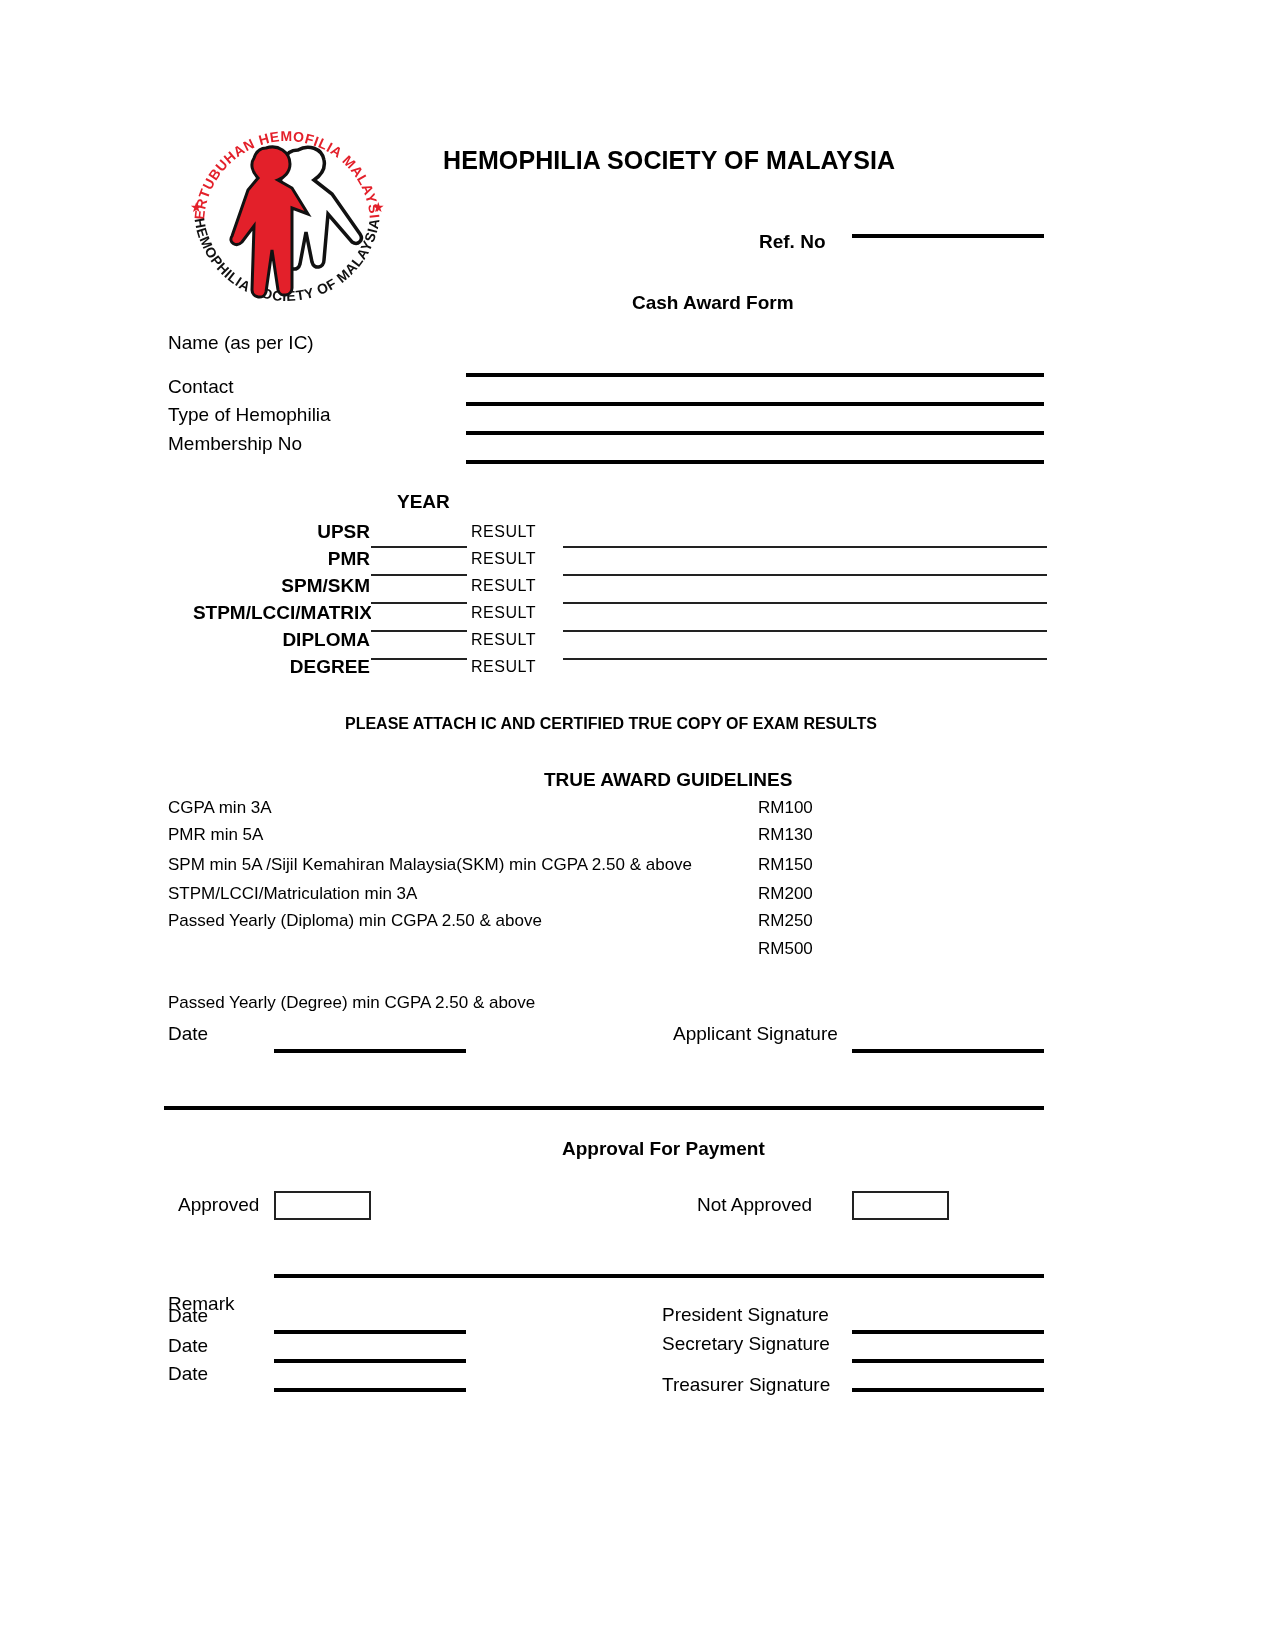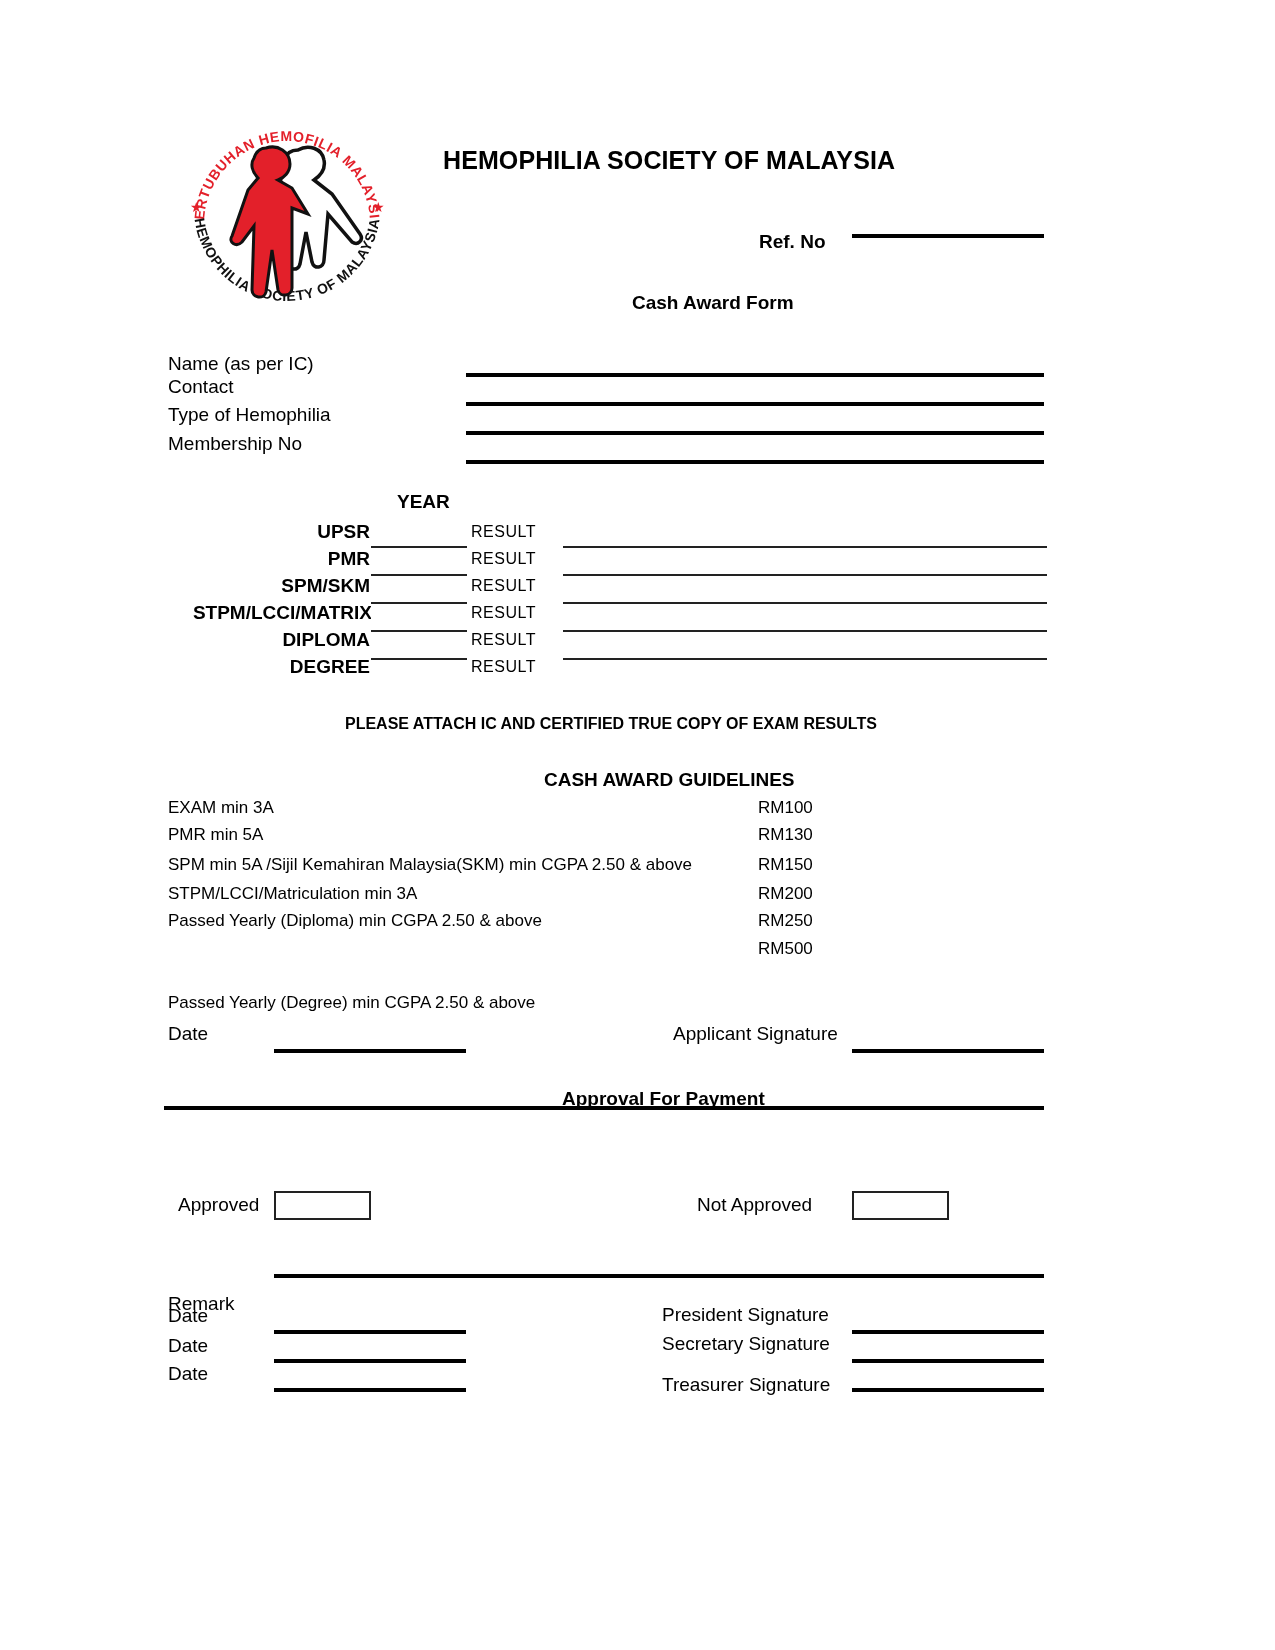--- a/index.html
+++ b/index.html
@@ -39,21 +39,21 @@
 
     <path d="M86 36 c12 -4 24 4 24 16 c0 8 -6 14 -12 16 l14 8 l16 26 l-16 -6 l0 80 c0 8 -12 10 -14 2 l-6 -40 l-6 42 c-2 8 -14 6 -14 -2 l2 -64 l-12 16 c-6 6 -14 0 -10 -6 l16 -46 l10 -12 c-6 -6 -8 -14 -4 -20 c2 -6 6 -10 12 -10 z" fill="#e3202a" stroke="#111" stroke-width="3"></path>
   </svg>
 </div>
 
 <div class="abs title">HEMOPHILIA SOCIETY OF MALAYSIA</div>
 <div class="abs lbl bold" style="left:759px; top:207px;margin-top:24px;">Ref. No</div>
 <div class="rule" style="left:852px; top:234px; width:192px;"></div>
 <div class="abs lbl bold" style="left:632px; top:292px;">Cash Award Form</div>
 
-<div class="abs lbl" style="left:168px; top:353px;">Name (as per IC)</div>
+<div class="abs lbl" style="left:168px; top:332px;">Name (as per IC)</div>
 <div class="abs lbl" style="left:168px; top:376px;">Contact</div>
 <div class="abs lbl" style="left:168px; top:404px;">Type of Hemophilia</div>
 <div class="abs lbl" style="left:168px; top:433px;">Membership No</div>
 <div class="rule" style="left:466px; top:373px; width:578px;"></div>
 <div class="rule" style="left:466px; top:402px; width:578px;"></div>
 <div class="rule" style="left:466px; top:431px; width:578px;"></div>
 <div class="rule" style="left:466px; top:460px; width:578px;"></div>
 
 <div class="abs lbl bold" style="left:397px; top:491px;">YEAR</div>
 
@@ -92,43 +92,43 @@
 <div class="box" style="left:563px; top:631px; width:484px; height:29px; border-color:transparent;"></div>
 <div class="box" style="left:563px; top:659px; width:484px; height:28px; border-color:transparent;"></div>
 <div class="grid-row" style="left:563px; top:546px; width:484px;"></div>
 <div class="grid-row" style="left:563px; top:574px; width:484px;"></div>
 <div class="grid-row" style="left:563px; top:602px; width:484px;"></div>
 <div class="grid-row" style="left:563px; top:630px; width:484px;"></div>
 <div class="grid-row" style="left:563px; top:658px; width:484px;"></div>
 
 <div class="abs bold" style="left:345px; top:715px; font-size:16px;">PLEASE ATTACH IC AND CERTIFIED TRUE COPY OF EXAM RESULTS</div>
 
-<div class="abs lbl bold" style="left:544px; top:769px;">CASH AWARD GUIDELINES</div>
+<div class="abs lbl bold" style="left:544px; top:769px;">TRUE AWARD GUIDELINES</div>
 
-<div class="abs guide" style="left:168px; top:798px;">EXAM min 3A</div>
+<div class="abs guide" style="left:168px; top:798px;">CGPA min 3A</div>
 <div class="abs guide" style="left:758px; top:798px;">RM100</div>
 <div class="abs guide" style="left:168px; top:825px;">PMR min 5A</div>
 <div class="abs guide" style="left:758px; top:825px;">RM130</div>
 <div class="abs guide" style="left:168px; top:855px;">SPM min 5A /Sijil Kemahiran Malaysia(SKM) min CGPA 2.50 &amp; above</div>
 <div class="abs guide" style="left:758px; top:855px;">RM150</div>
 <div class="abs guide" style="left:168px; top:884px;">STPM/LCCI/Matriculation min 3A</div>
 <div class="abs guide" style="left:758px; top:884px;">RM200</div>
 <div class="abs guide" style="left:168px; top:911px;">Passed Yearly (Diploma) min CGPA 2.50 &amp; above</div>
 <div class="abs guide" style="left:758px; top:911px;">RM250</div>
 <div class="abs guide" style="left:168px; top:993px;">Passed Yearly (Degree) min CGPA 2.50 &amp; above</div>
 <div class="abs guide" style="left:758px; top:939px;">RM500</div>
 
 <div class="abs lbl" style="left:168px; top:1023px;">Date</div>
 <div class="rule" style="left:274px; top:1049px; width:192px;"></div>
 <div class="abs lbl" style="left:673px; top:1023px;">Applicant Signature</div>
 <div class="rule" style="left:852px; top:1049px; width:192px;"></div>
 
 <div class="rule" style="left:164px; top:1106px; width:880px;"></div>
 
-<div class="abs lbl bold" style="left:562px; top:1088px;">Approval For Payment</div>
+<div class="abs lbl bold" style="left:562px; top:1138px;">Approval For Payment</div>
 
 <div class="abs lbl" style="left:178px; top:1194px;">Approved</div>
 <div class="box" style="left:274px; top:1191px; width:97px; height:29px;"></div>
 <div class="abs lbl" style="left:697px; top:1194px;">Not Approved</div>
 <div class="box" style="left:852px; top:1191px; width:97px; height:29px;"></div>
 
 <div class="abs lbl" style="left:168px; top:1248px;margin-top:45px;">Remark</div>
 <div class="rule" style="left:274px; top:1274px; width:770px;"></div>
 
 <div class="abs lbl" style="left:168px; top:1305px;">Date</div>

